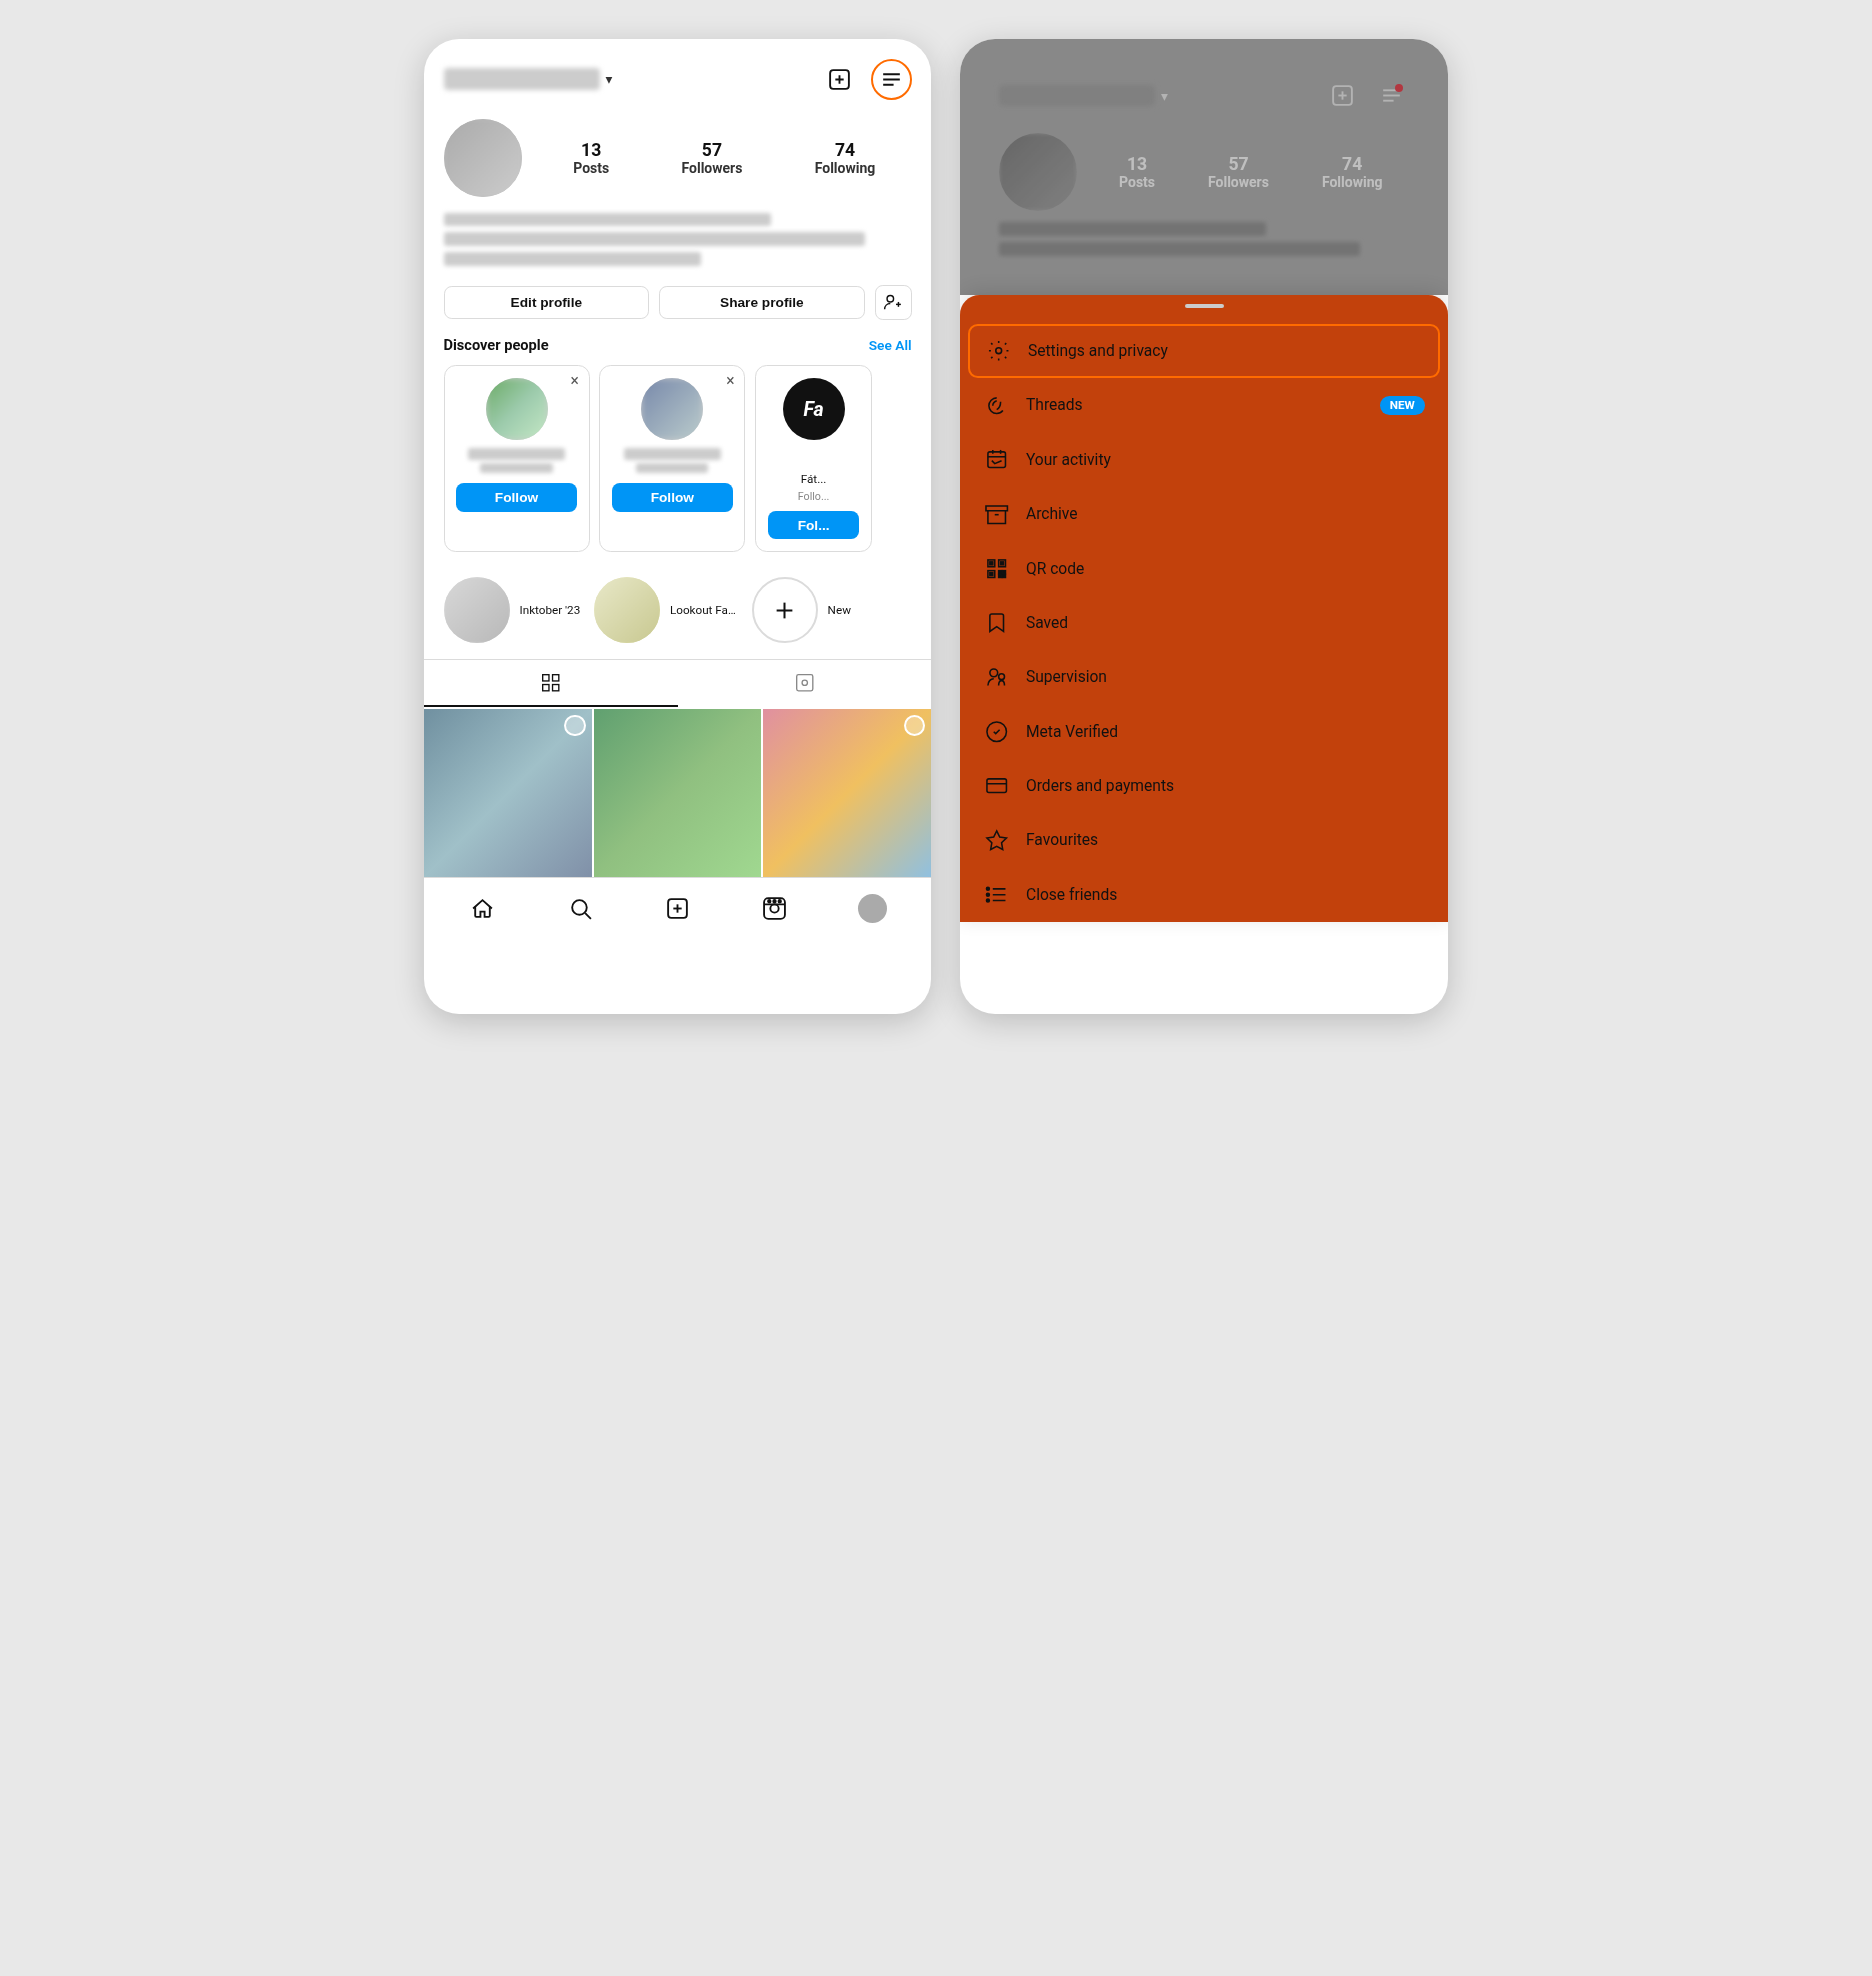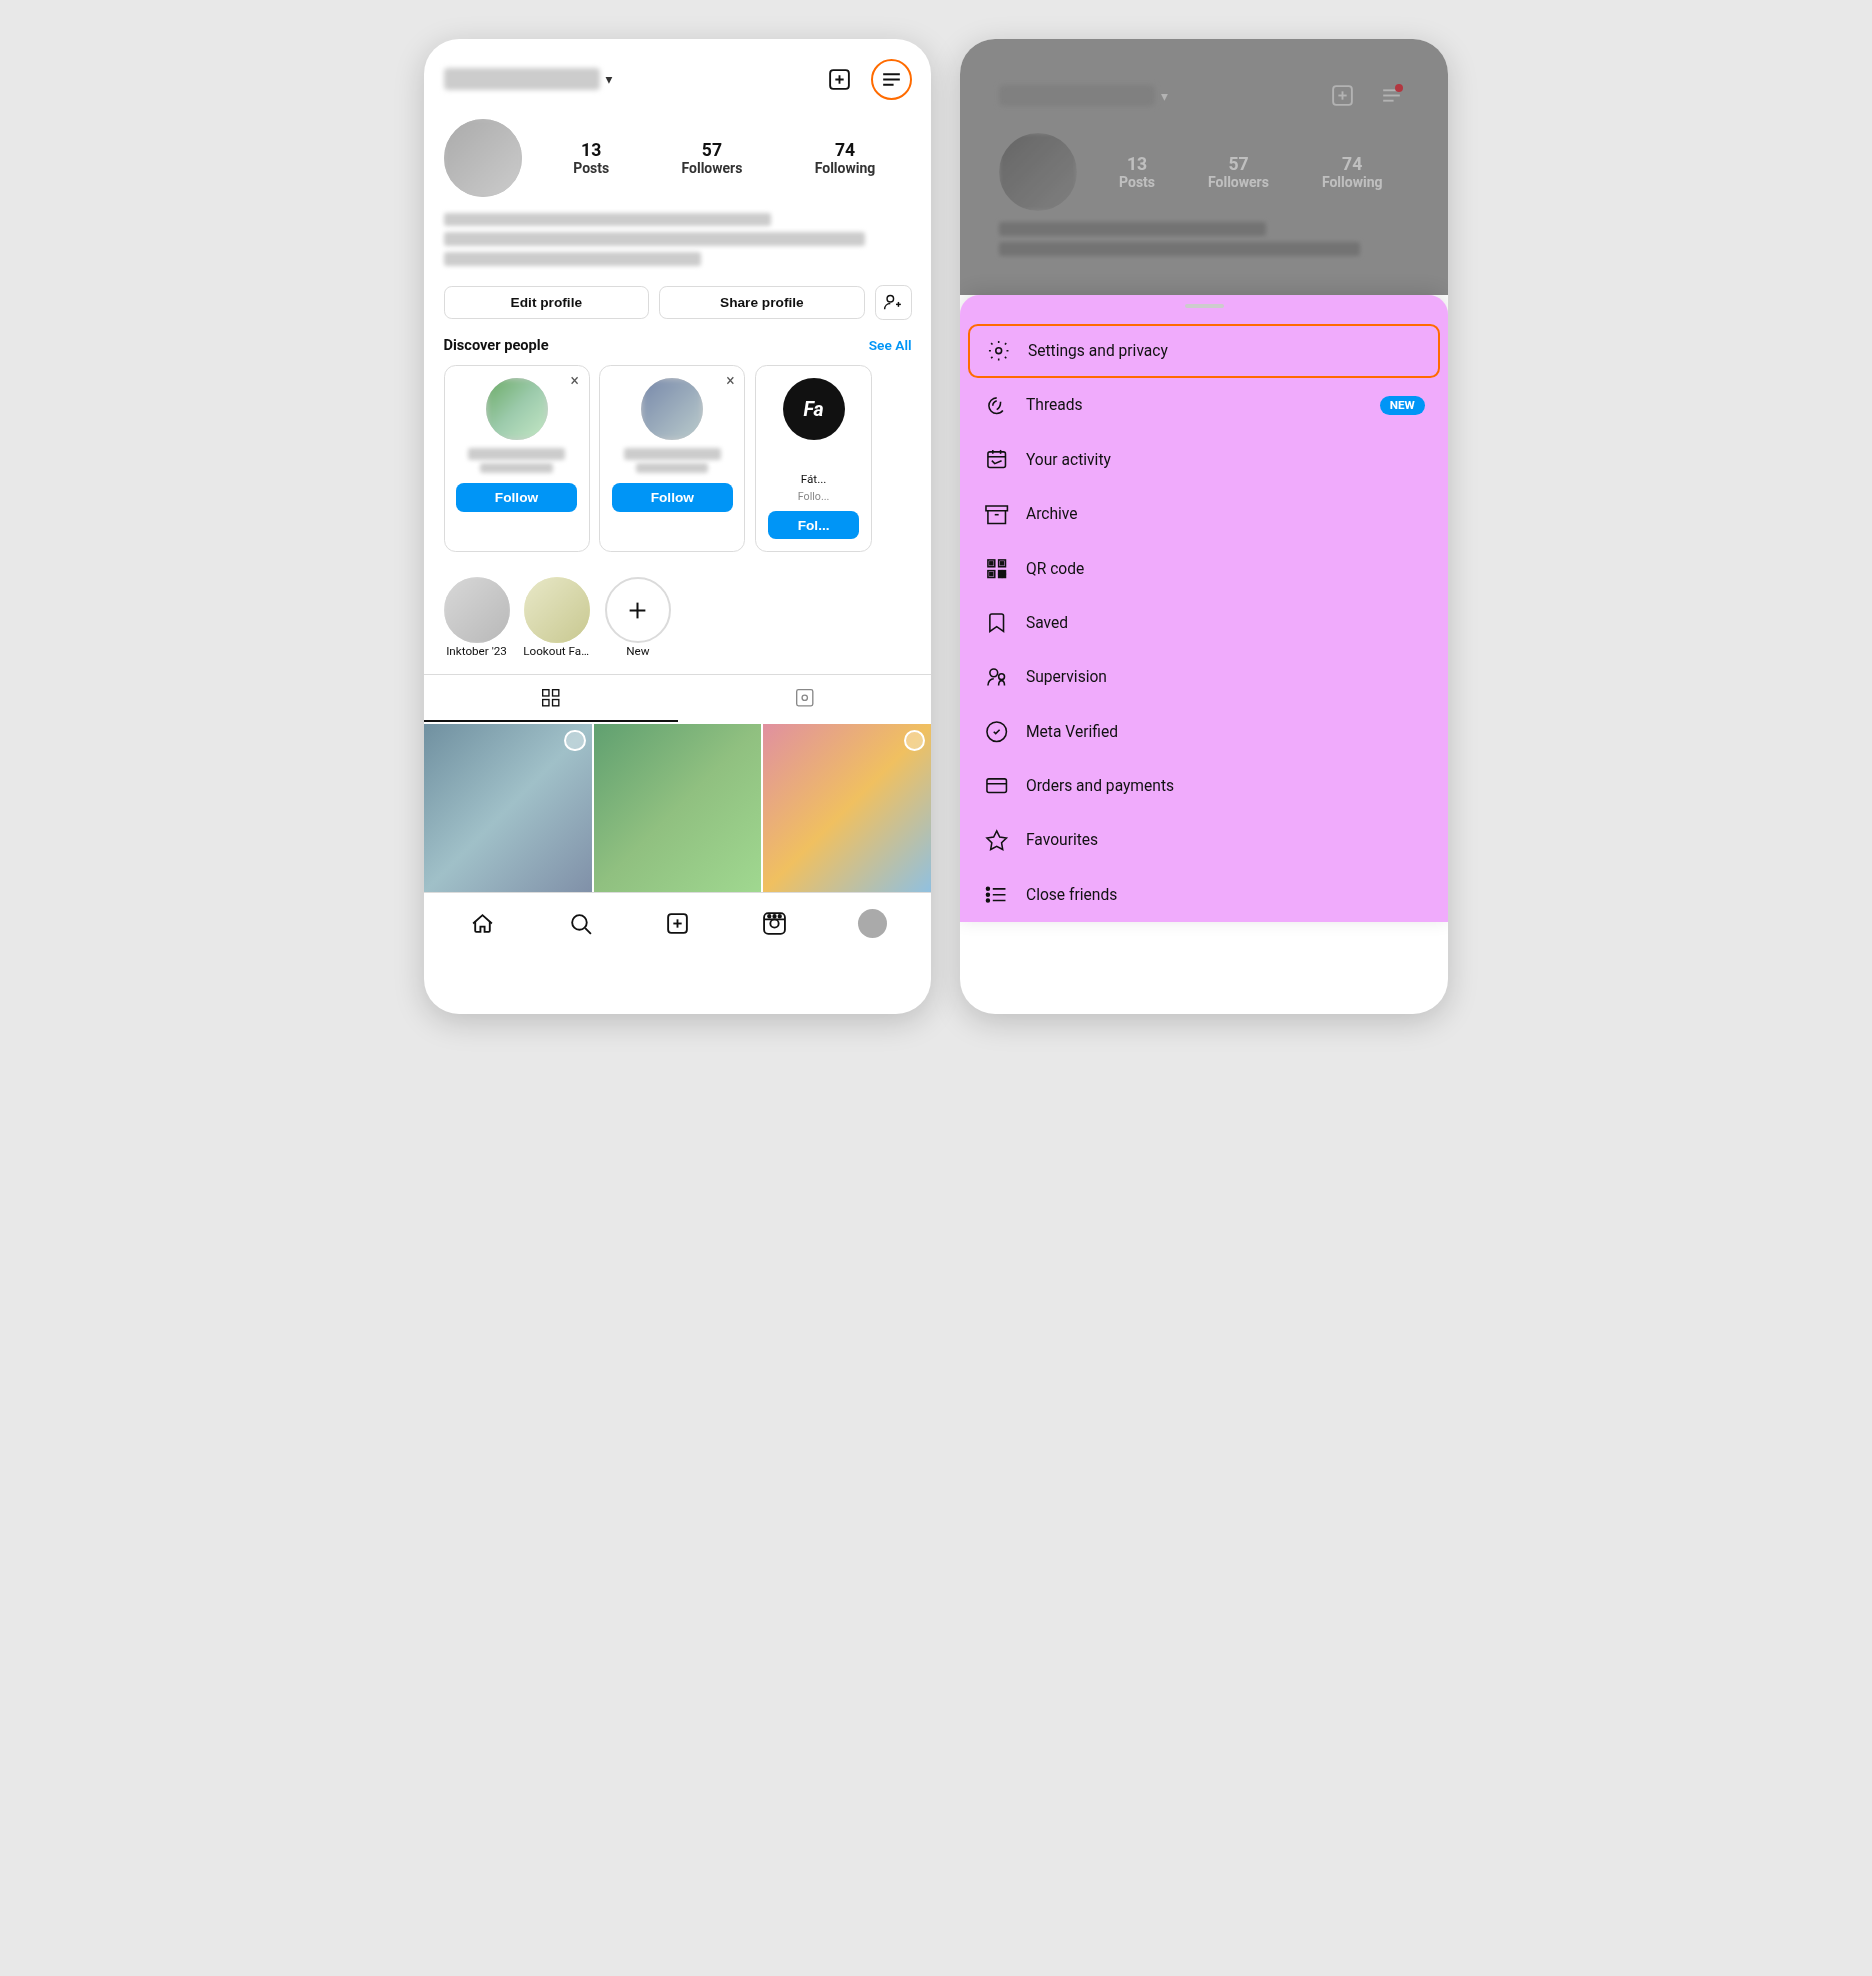--- a/index.html
+++ b/index.html
@@ -264,23 +264,23 @@
 
     
     .stories-section {
       display: flex;
       gap: 13.7px;
       padding: 9.8px 19.5px 15.6px 19.5px;
       align-items: flex-end;
     }
     .story-item {
       display: flex;
-      flex-direction: column;
-      align-items: center;
-      gap: 1px;
+      flex-direction: row;
+      align-items: center;
+      gap: 10px;
     }
     .story-circle {
       width: 66px;
       height: 66px;
       border-radius: 50%;
       overflow: hidden;
       background: #ddd;
     }
     .story-1-bg { background: linear-gradient(135deg, #e8e8e8, #ccc); }
     .story-2-bg { background: linear-gradient(135deg, #f0f0d0, #d0d090); }
@@ -381,21 +381,21 @@
     .profile-bg-section {
       background: #888;
       padding: 19.5px 19.5px 0 19.5px;
     }
     .blurred-profile-area {
       filter: brightness(0.75);
     }
 
     
     .bottom-sheet {
-      background: #f0abfc;
+      background: #c2410c;
       border-radius: 19.5px 19.5px 0 0;
       margin-top: 0;
       padding: 9.8px 0 0 0;
       box-shadow: 0 -3.9px 19.5px rgba(0,0,0,0.12);
     }
     .sheet-handle {
       width: 39px;
       height: 3.9px;
       background: #ccc;
       border-radius: 2px;

